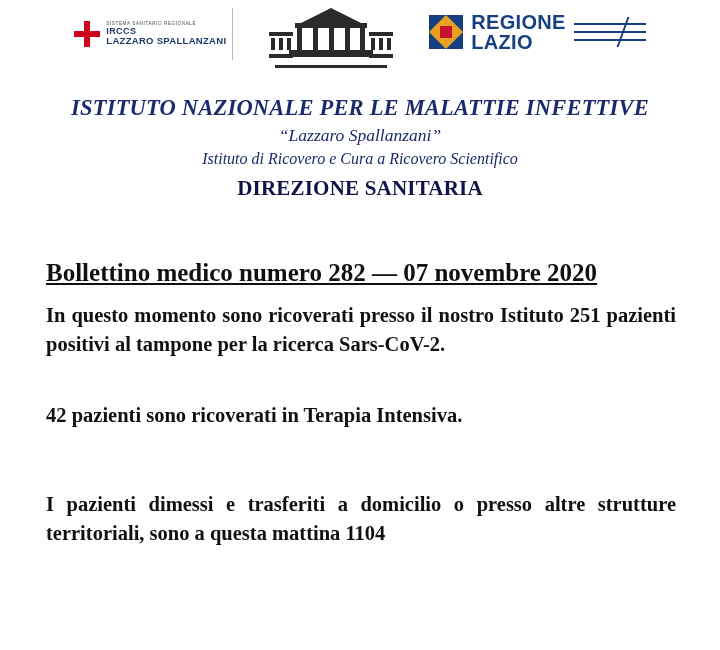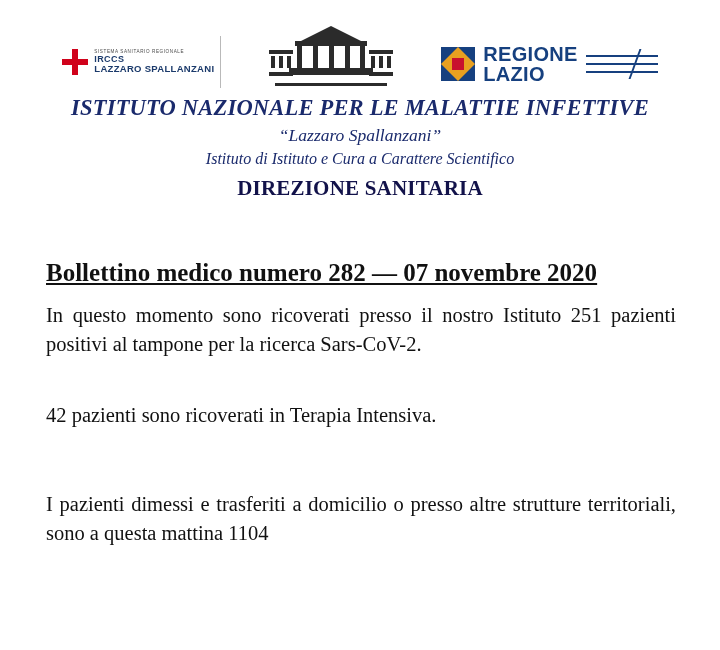--- a/index.html
+++ b/index.html
@@ -19,23 +19,23 @@
     width: 720px;
     height: 650px;
     box-sizing: border-box;
   }
 
   
   .logo-row {
     position: relative;
     height: 88px;
     display: flex;
-    align-items: flex-end;
+    align-items: flex-start;
     justify-content: center;
-    gap: 46px;
+    gap: 34px;
     padding-top: 8px;
     box-sizing: border-box;
   }
 
   
   .logo-irccs {
     display: flex;
     align-items: center;
     gap: 6px;
     padding-right: 6px;
@@ -276,21 +276,21 @@
   }
   .bulletin-title {
     font-size: 25px;
     font-weight: bold;
     line-height: 1.28;
     color: #111;
     text-decoration: underline;
   }
   .para {
     font-size: 20.5px;
-    font-weight: normal;
+    font-weight: bold;
     line-height: 1.42;
     color: #111;
     text-align: justify;
     text-justify: inter-word;
   }
   .para.p1 { margin-top: 12px; }
   .para.p2 { margin-top: 42px; }
   .para.p3 { margin-top: 60px; }
 </style>
 </head>
@@ -345,21 +345,21 @@
           <i></i>
           <u></u>
       </div>
     </div>
 
   </div>
 
   <div class="titles">
     <div class="t-main">ISTITUTO NAZIONALE PER LE MALATTIE INFETTIVE</div>
     <div class="t-sub1">“Lazzaro Spallanzani”</div>
-    <div class="t-sub2">Istituto di Istituto e Cura a Carattere Scientifico</div>
+    <div class="t-sub2">Istituto di Ricovero e Cura a Ricovero Scientifico</div>
     <div class="t-sub3">DIREZIONE SANITARIA</div>
   </div>
 
   <div class="body-block">
     <div class="bulletin-title">Bollettino medico numero 282 — 07 novembre 2020</div>
     <div class="para p1">In questo momento sono ricoverati presso il nostro Istituto 251 pazienti positivi al tampone per la ricerca Sars-CoV-2.</div>
     <div class="para p2">42 pazienti sono ricoverati in Terapia Intensiva.</div>
     <div class="para p3">I pazienti dimessi e trasferiti a domicilio o presso altre strutture territoriali, sono a questa mattina 1104</div>
   </div>
 

